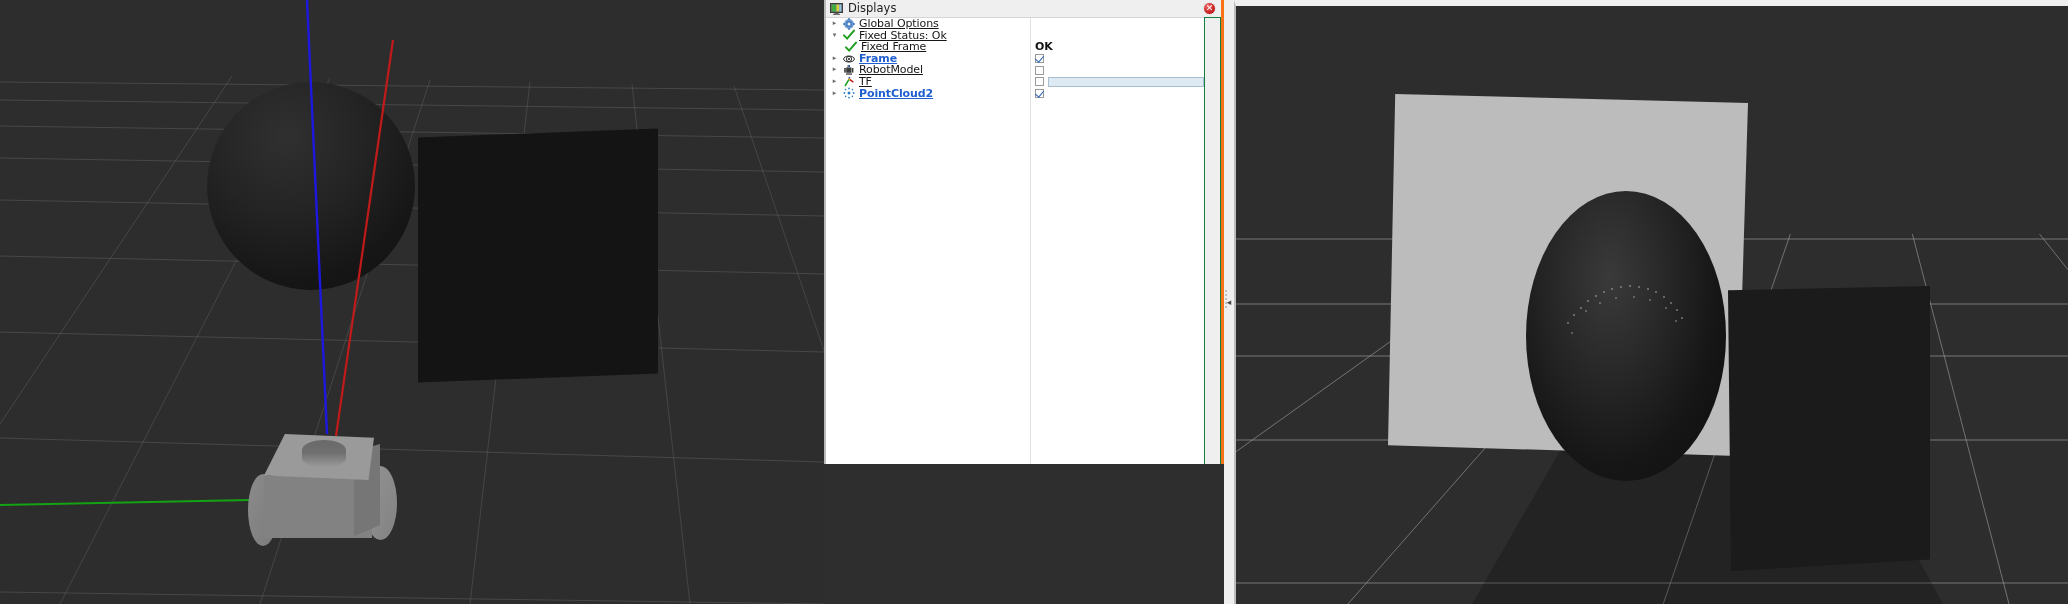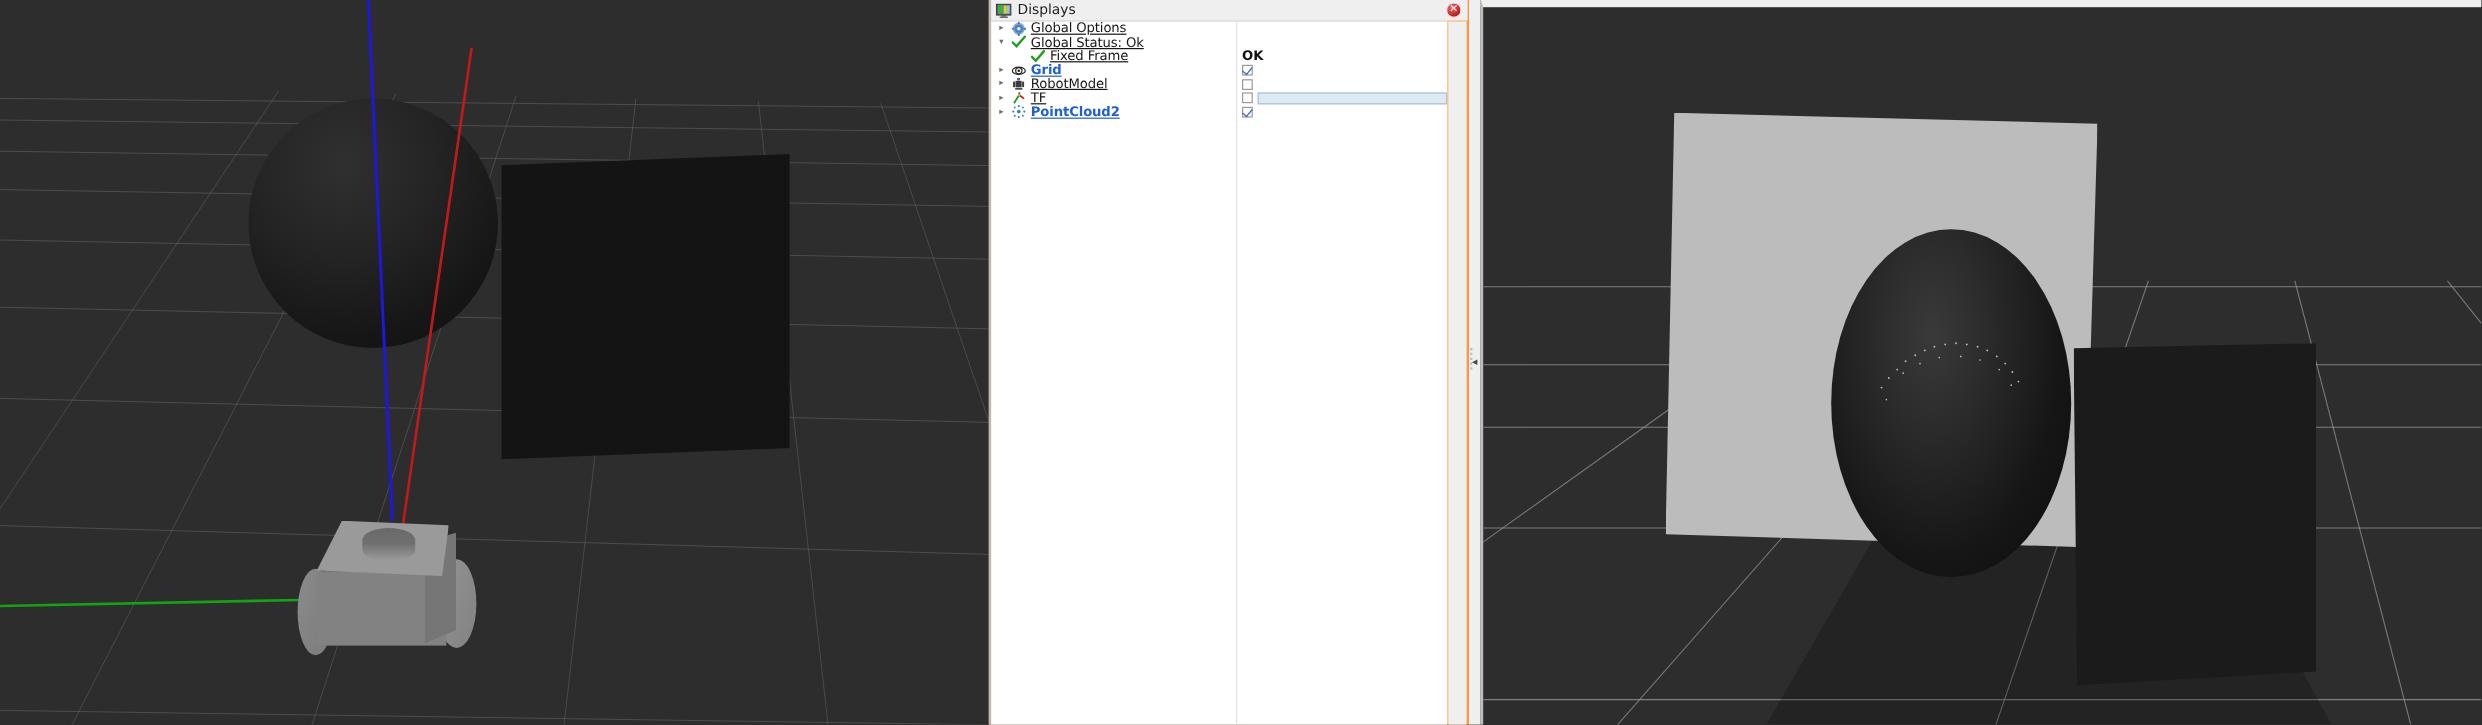--- a/index.html
+++ b/index.html
@@ -64,26 +64,26 @@
     clip-path: polygon(0% 8%, 100% 0%, 100% 88%, 0% 100%);
   }
   .rb-turret {
     position:absolute; left:54px; top:18px; width:44px; height:28px;
     border-radius: 50% / 36%;
     background: linear-gradient(180deg,#6a6a6a 0%, #6f6f6f 45%, #9d9d9d 100%);
   }
 
   
   #displays-panel {
-    width: 400px; height: 604px;
-    background: #fdba74;
+    width: 400px; height: 464px;
+    background: #15803d;
     display: flex; flex-direction: column;
     position: relative;
     border-left: 2px solid #b9b9b9;
-    border-right: 1px solid #f97316;
+    border-right: 3px solid #f97316;
     flex: 0 0 400px;
   }
   .panel-titlebar {
     height: 17px;
     display: flex; align-items: center;
     padding: 0 2px 0 4px;
     background: #efefef;
     font-size: 11.5px; color: #1d1d1d;
     gap: 5px;
   }
@@ -306,41 +306,41 @@
               </span>
               <span class="row-label lbl-black">Global Options</span>
             </div>
             <div class="trow" style="padding-left: 2px;">
               <span class="expander">▾</span>
               <span class="row-icon">
                 <svg width="12" height="12" viewBox="0 0 12 12">
                   <path d="M1 6.4 L4.1 9.6 L11 1.6" stroke="#1f9e1f" stroke-width="2" fill="none" stroke-linecap="round"></path>
                 </svg>
               </span>
-              <span class="row-label lbl-black">Global Status: Ok</span>
-            </div>
-            <div class="trow" style="padding-left: 18px;">
+              <span class="row-label lbl-black">Fixed Status: Ok</span>
+            </div>
+            <div class="trow" style="padding-left: 4px;">
               <span class="expander"></span>
               <span class="row-icon">
                 <svg width="12" height="12" viewBox="0 0 12 12">
                   <path d="M1 6.4 L4.1 9.6 L11 1.6" stroke="#1f9e1f" stroke-width="2" fill="none" stroke-linecap="round"></path>
                 </svg>
               </span>
               <span class="row-label lbl-black">Fixed Frame</span>
             </div>
             <div class="trow" style="padding-left: 2px;">
               <span class="expander">▸</span>
               <span class="row-icon">
                 <svg width="12" height="12" viewBox="0 0 12 12">
                   <ellipse cx="6" cy="6" rx="5.4" ry="3" fill="none" stroke="#2a2a2a" stroke-width="1"></ellipse>
                   <ellipse cx="6" cy="6" rx="2.6" ry="2.6" fill="none" stroke="#2a2a2a" stroke-width="1"></ellipse>
                   <circle cx="6" cy="6" r="1.1" fill="#2a2a2a"></circle>
                 </svg>
               </span>
-              <span class="row-label lbl-blue">Grid</span>
+              <span class="row-label lbl-blue">Frame</span>
             </div>
             <div class="trow" style="padding-left: 2px;">
               <span class="expander">▸</span>
               <span class="row-icon">
                 <svg width="12" height="12" viewBox="0 0 12 12">
                   <rect x="3.2" y="3.4" width="5.2" height="5.4" fill="#3c3c3c"></rect>
                   <rect x="4.6" y="1" width="2.4" height="2" fill="#3c3c3c"></rect>
                   <rect x="1.2" y="4" width="1.6" height="4.6" fill="#3c3c3c"></rect>
                   <rect x="8.8" y="4" width="1.6" height="4.6" fill="#3c3c3c"></rect>
                   <rect x="3" y="9.4" width="6" height="1.3" fill="#3c3c3c"></rect>

